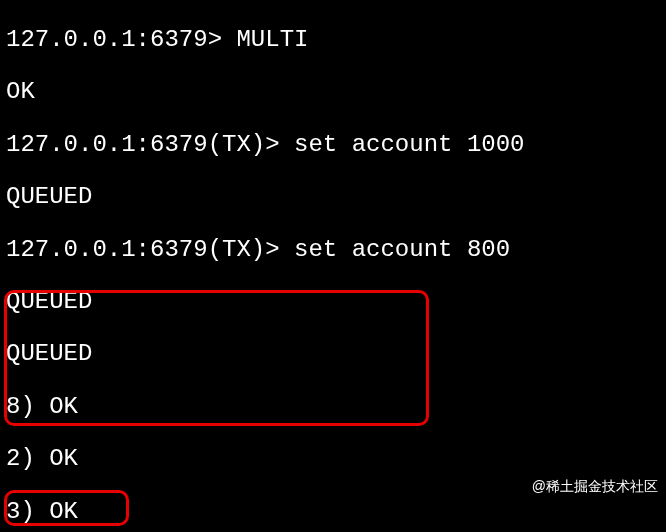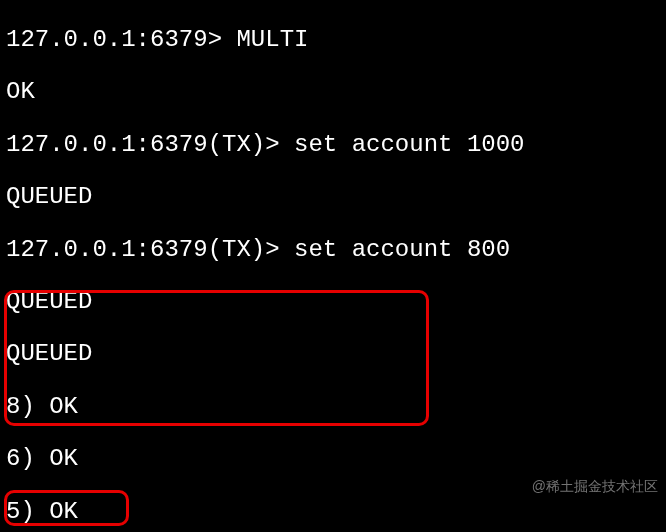--- a/index.html
+++ b/index.html
@@ -43,21 +43,21 @@
       top: 490px;
       width: 125px;
       height: 36px;
       pointer-events: none;
       z-index: 5;
     }
     .watermark {
       position: absolute;
       right: 8px;
       bottom: 36px;
-      color: #737373;
+      color: #ffffff;
       font-size: 14px;
       font-family: sans-serif;
       z-index: 2;
     }
     .terminal {
       position: relative;
       z-index: 1;
     }
   </style>
 </head>
@@ -65,21 +65,21 @@
 
 <div class="terminal">
   <div class="line">127.0.0.1:6379&gt; MULTI</div>
   <div class="line">OK</div>
   <div class="line">127.0.0.1:6379(TX)&gt; set account 1000</div>
   <div class="line">QUEUED</div>
   <div class="line">127.0.0.1:6379(TX)&gt; set account 800</div>
   <div class="line">QUEUED</div>
   <div class="line">QUEUED</div>
   <div class="line">8) OK</div>
-  <div class="line">6) OK</div>
-  <div class="line">5) OK</div>
+  <div class="line">2) OK</div>
+  <div class="line">3) OK</div>
   <div class="line">"1100"</div>
 </div>
 
 <div class="highlight-box-1"></div>
 <div class="highlight-box-2"></div>
 
 <div class="watermark">@稀土掘金技术社区</div>
 
 </body></html>

